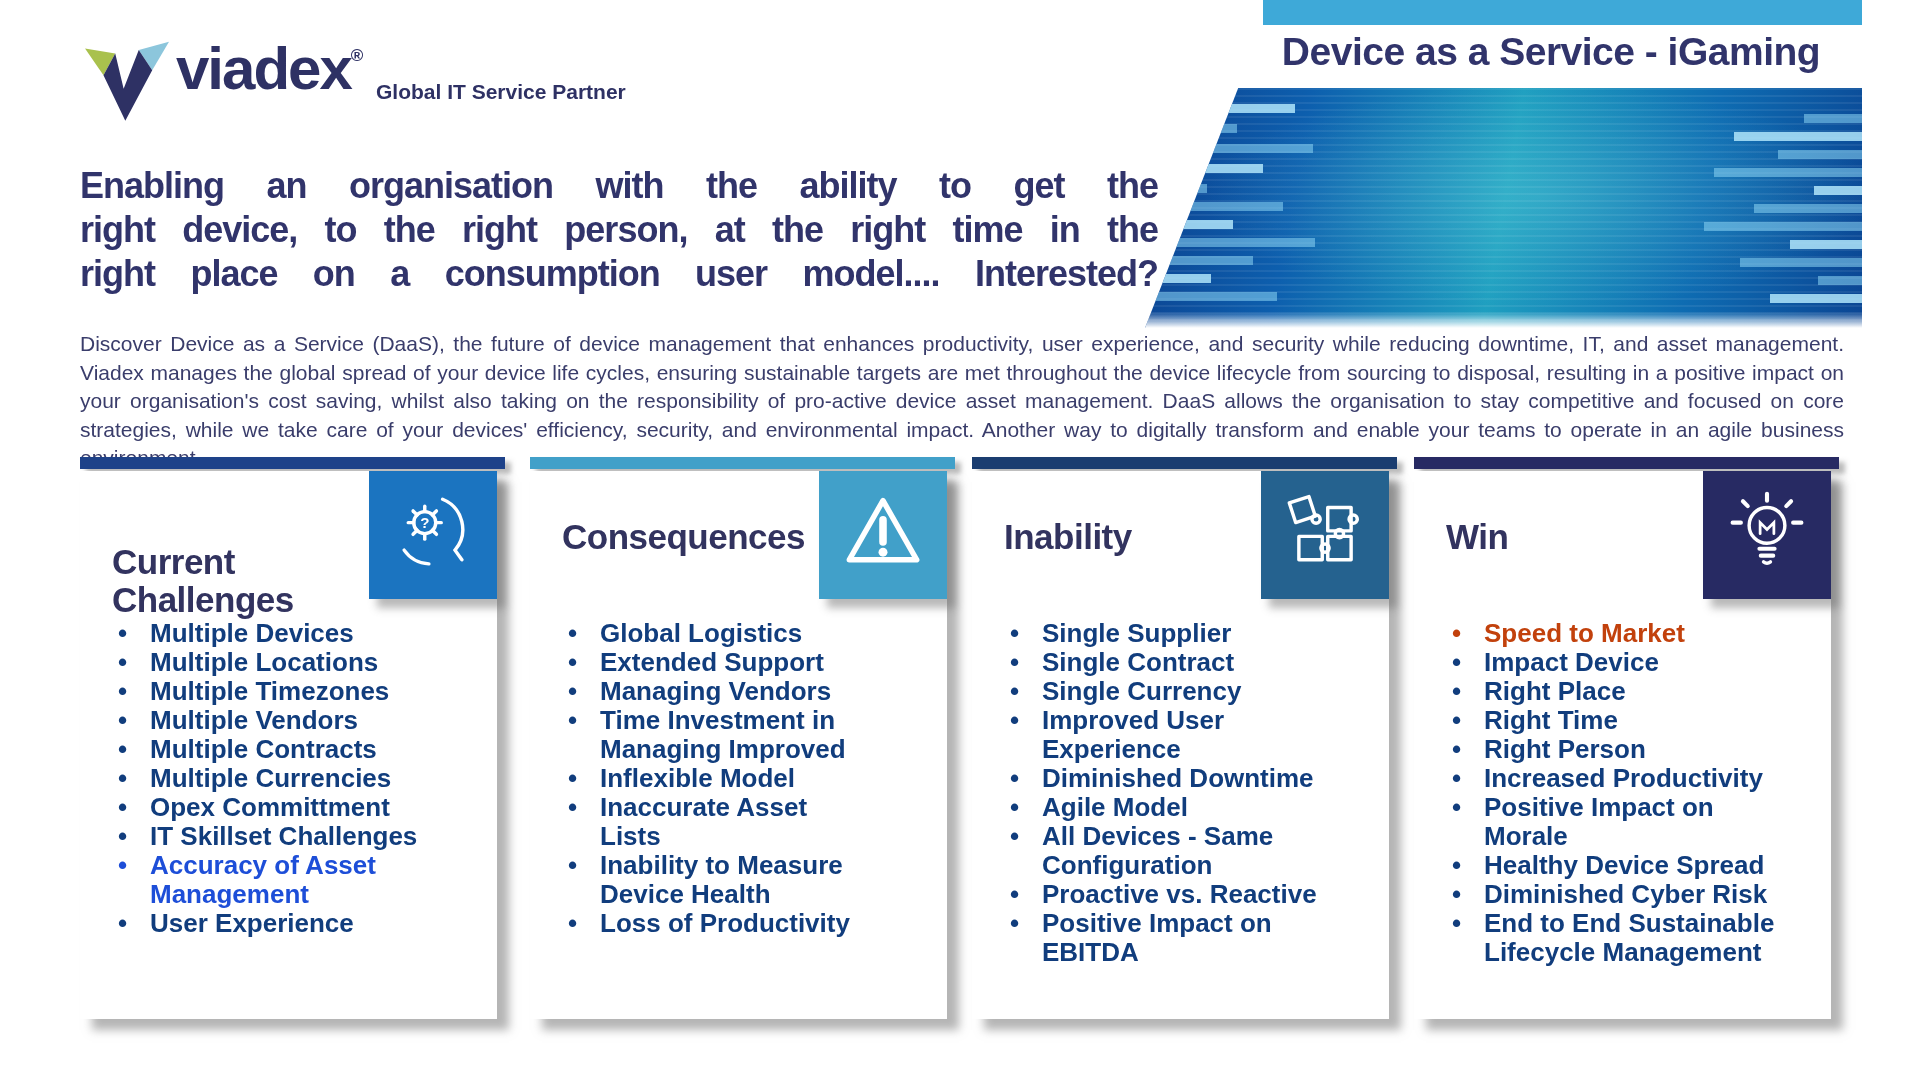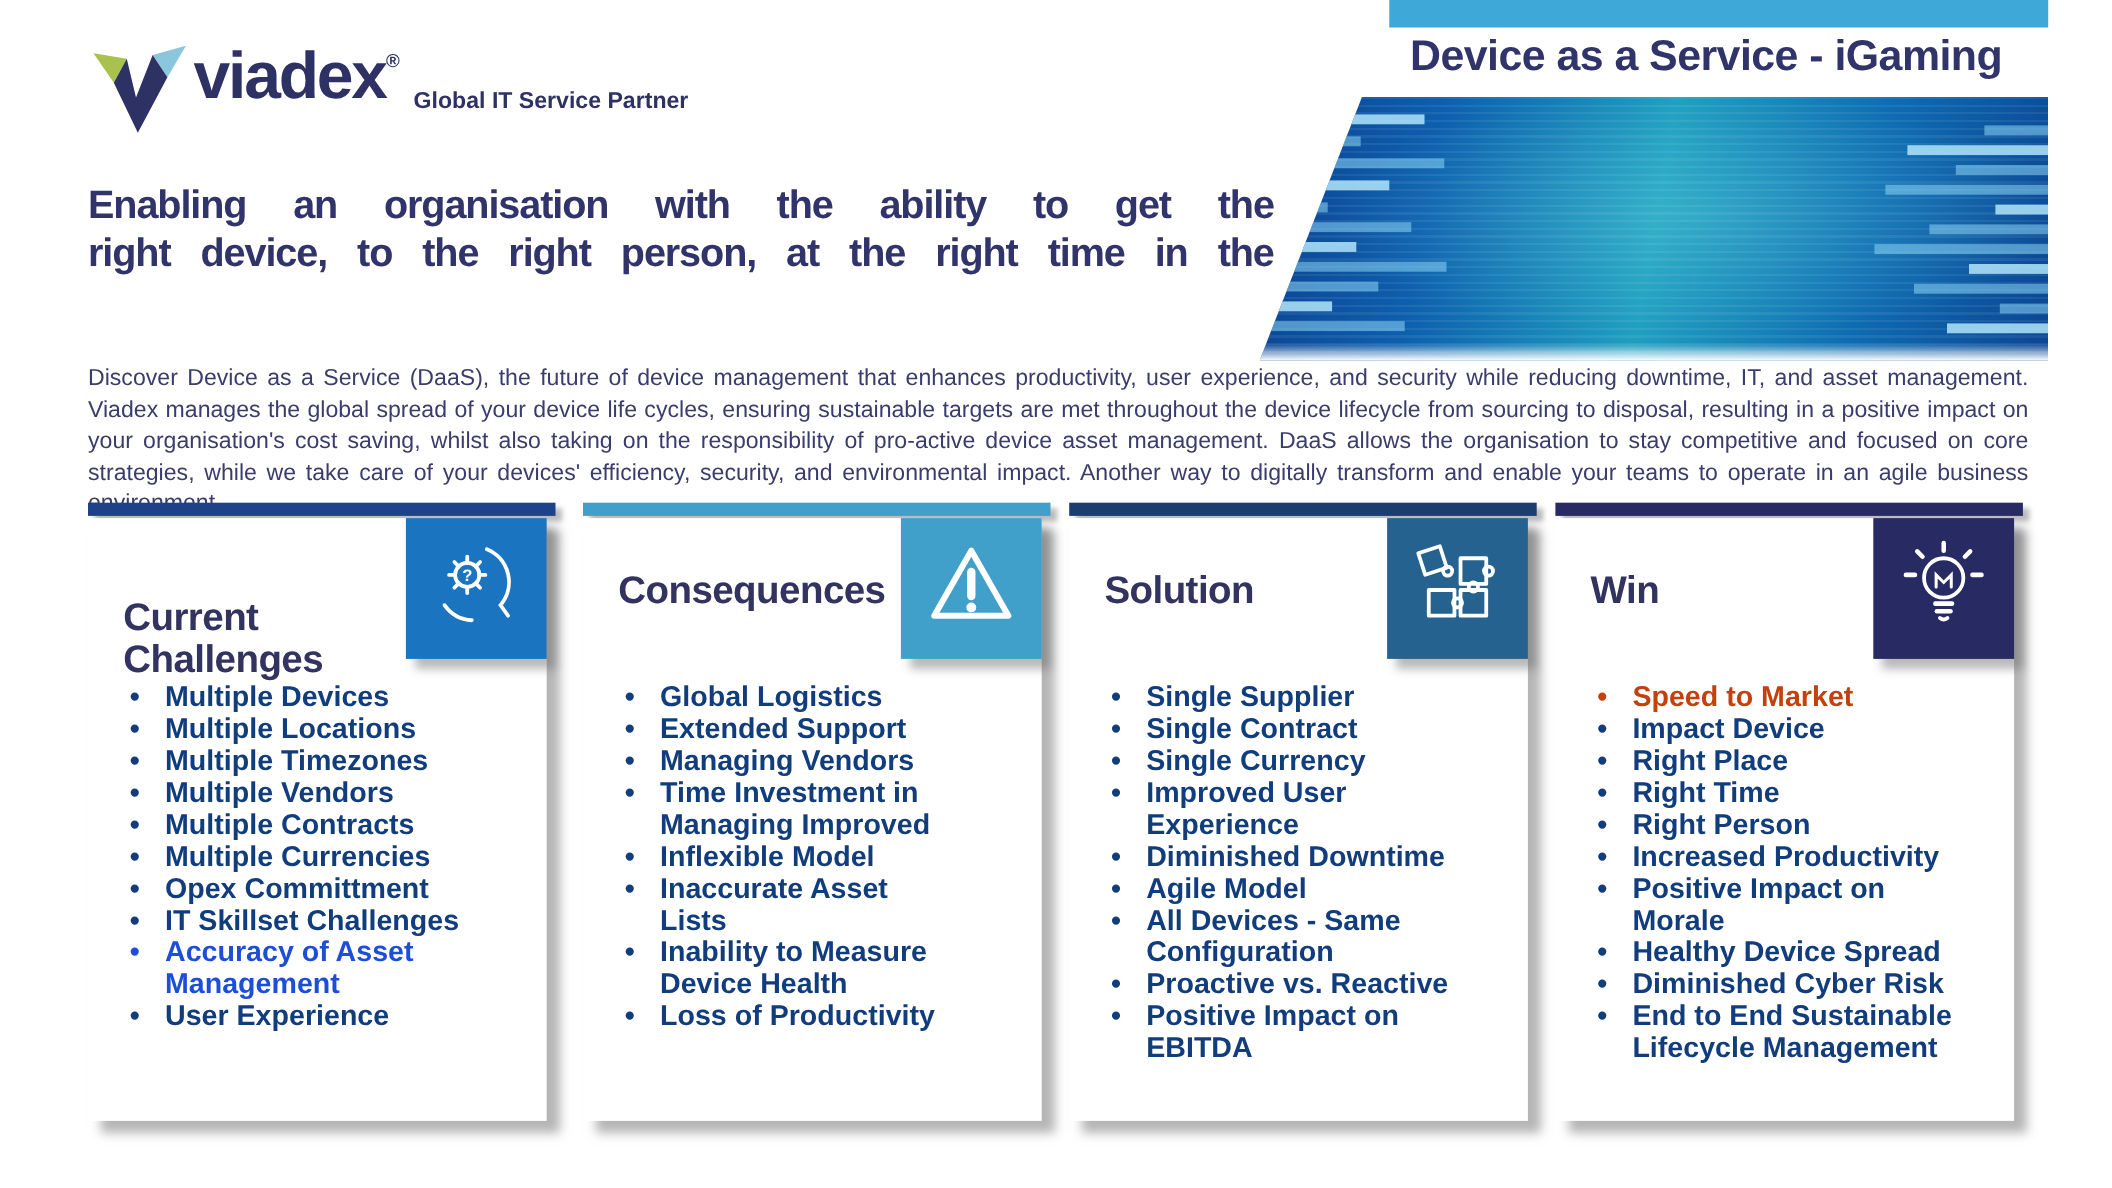--- a/index.html
+++ b/index.html
@@ -93,20 +93,21 @@
       <div class="tbar" style="right: 0px; top: 134px; width: 158px;"></div>
       <div class="tbar alt" style="right: 0px; top: 152px; width: 72px;"></div>
       <div class="tbar" style="right: 0px; top: 170px; width: 122px;"></div>
       <div class="tbar" style="right: 0px; top: 188px; width: 44px;"></div>
       <div class="tbar alt" style="right: 0px; top: 206px; width: 92px;"></div>
     </div>
 
   <div class="headline">
     <div class="hl" style="color: rgb(49, 52, 107);">Enabling an organisation with the ability to get the</div>
     <div class="hl" style="color: rgb(49, 52, 107);">right device, to the right person, at the right time in the</div>
+    <div class="hl" style="color: rgb(49, 52, 107);">right place on a consumption user model.... Interested?</div>
   </div>
 
   <p class="intro">Discover Device as a Service (DaaS), the future of device management that enhances productivity, user experience, and security while reducing downtime, IT, and asset management. Viadex manages the global spread of your device life cycles, ensuring sustainable targets are met throughout the device lifecycle from sourcing to disposal, resulting in a positive impact on your organisation's cost saving, whilst also taking on the responsibility of pro-active device asset management. DaaS allows the organisation to stay competitive and focused on core strategies, while we take care of your devices' efficiency, security, and environmental impact. Another way to digitally transform and enable your teams to operate in an agile business environment.</p>
 
   <div id="cards-row">
     <section class="card" style="left: 80px;">
       <div class="card-bar" style="background: rgb(30, 66, 137);"></div>
       <div class="card-body">
         <h2 class="card-title" style="color: rgb(50, 51, 95); margin-top: 44px;">Current
 Challenges</h2>
@@ -165,21 +166,21 @@
             <li style="color: rgb(17, 61, 125);">Inability to Measure
 Device Health</li>
             <li style="color: rgb(17, 61, 125);">Loss of Productivity</li>
           </ul>
       </div>
     </section>
 
     <section class="card" style="left: 972px;">
       <div class="card-bar" style="background: rgb(27, 61, 112);"></div>
       <div class="card-body">
-        <h2 class="card-title" style="color: rgb(50, 51, 95);">Solution</h2>
+        <h2 class="card-title" style="color: rgb(50, 51, 95);">Inability</h2>
         <div class="icon-box" style="background: rgb(37, 98, 143);">
             <svg viewBox="0 0 128 128" fill="none" stroke="#ffffff" stroke-width="5" stroke-linejoin="round">
       <rect x="26" y="66" width="34" height="34"></rect>
       <rect x="68" y="66" width="34" height="34"></rect>
       <rect x="68" y="24" width="34" height="34"></rect>
       <rect x="16" y="12" width="30" height="30" transform="rotate(-18 31 27)"></rect>
       <circle cx="64" cy="83" r="6"></circle>
       <circle cx="85" cy="62" r="6"></circle>
       <circle cx="51" cy="41" r="6"></circle>
       <circle cx="105" cy="41" r="6"></circle>

